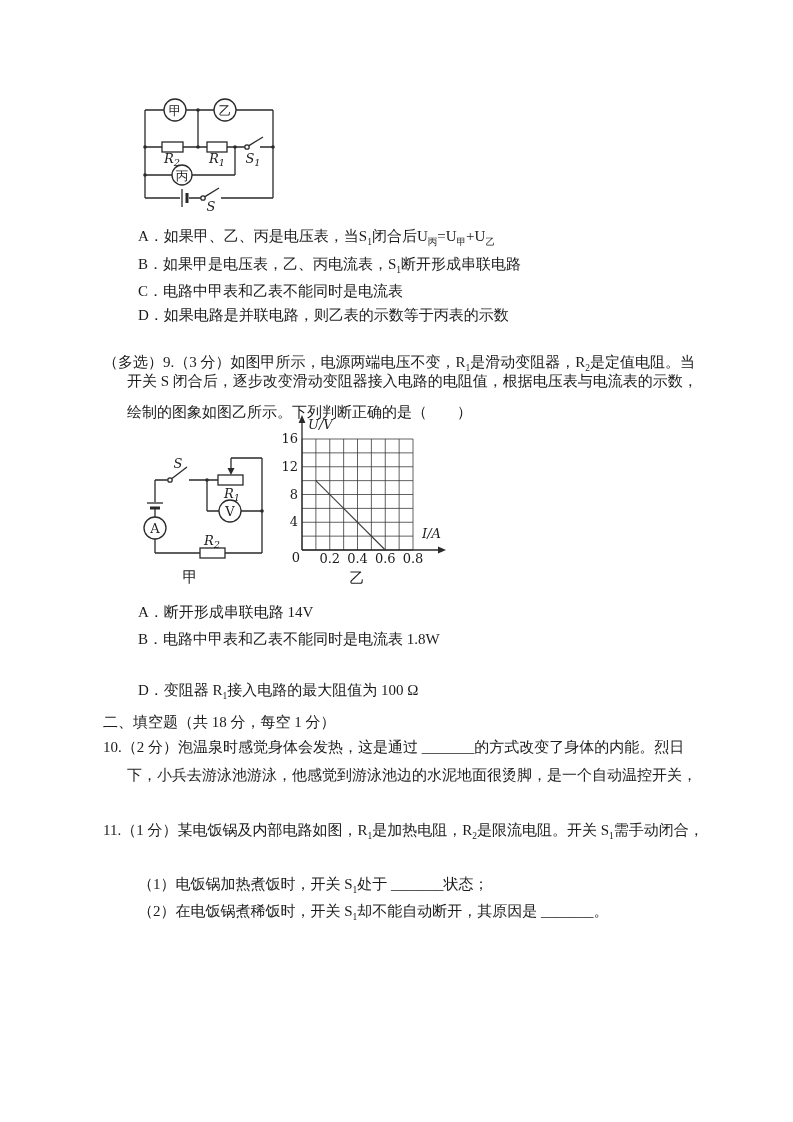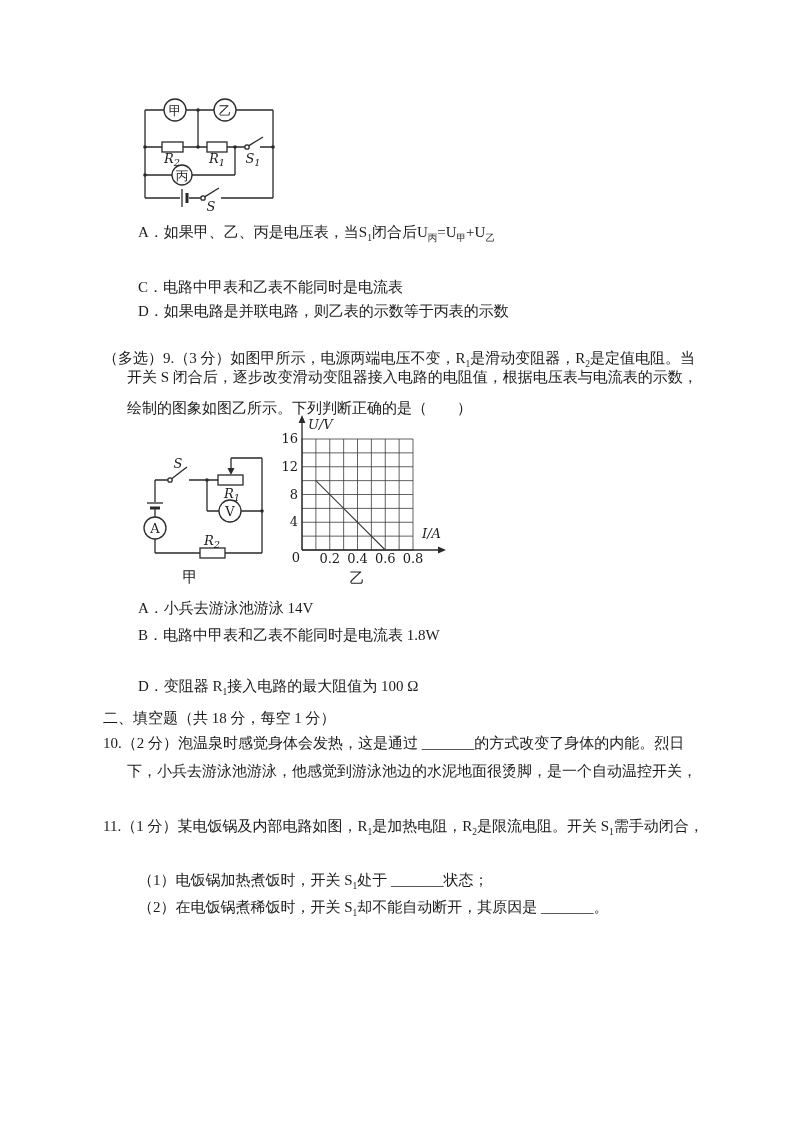--- a/index.html
+++ b/index.html
@@ -1,18 +1,18 @@
 <!DOCTYPE html>
 <html><head>
 <meta charset="utf-8">
 <style>
   html,body{margin:0;padding:0;background:#888;}
   .page{position:relative;width:793px;height:1122px;background:#ffffff;margin:0 auto;
         font-family:"Liberation Serif","DejaVu Serif",serif;color:#1b1b1b;overflow:hidden;}
-  .line{position:absolute;font-size:15px;line-height:21px;white-space:nowrap;}
+  .line{position:absolute;font-size:15px;line-height:28px;white-space:nowrap;}
   .line sub{font-size:9.5px;}
   svg{position:absolute;overflow:visible;}
   .wire{stroke:#2a2a2a;stroke-width:1.3;fill:none;}
   .thick{stroke:#2a2a2a;stroke-width:3;fill:none;}
   .comp{stroke:#2a2a2a;stroke-width:1.3;fill:#ffffff;}
   .dot{fill:#2a2a2a;stroke:none;}
   .grid{stroke:#3a3a3a;stroke-width:0.8;fill:none;}
   .curve{stroke:#3a3a3a;stroke-width:1.1;fill:none;}
   .ah{fill:#2a2a2a;stroke:none;}
   text{font-family:"DejaVu Serif","Liberation Serif",serif;font-size:13px;fill:#1b1b1b;}
@@ -60,20 +60,21 @@
     <text class="cjk" x="37" y="28.5" text-anchor="middle">甲</text>
     <text class="cjk" x="87" y="28.5" text-anchor="middle">乙</text>
     <text class="cjk" x="44" y="93.5" text-anchor="middle">丙</text>
     <text class="it" x="34" y="77" text-anchor="middle"><tspan>R</tspan><tspan dy="3" font-size="75%">2</tspan></text>
     <text class="it" x="79" y="77" text-anchor="middle"><tspan>R</tspan><tspan dy="3" font-size="75%">1</tspan></text>
     <text class="it" x="115" y="77" text-anchor="middle"><tspan>S</tspan><tspan dy="3" font-size="75%">1</tspan></text>
     <text class="it" x="73" y="125" text-anchor="middle">S</text>
   </svg>
 
   <div class="line" style="left:138px;top:222px">A．如果甲、乙、丙是电压表，当S<sub>1</sub>闭合后U<sub>丙</sub>=U<sub>甲</sub>+U<sub>乙</sub></div>
+  <div class="line" style="left:138px;top:250px">B．如果甲是电压表，乙、丙电流表，S<sub>1</sub>断开形成串联电路</div>
   <div class="line" style="left:138px;top:301px">D．如果电路是并联电路，则乙表的示数等于丙表的示数</div>
   <div class="line" style="left:138px;top:277px">C．电路中甲表和乙表不能同时是电流表</div>
 
   <div class="line" style="left:103px;top:348px">（多选）9.（3 分）如图甲所示，电源两端电压不变，R<sub>1</sub>是滑动变阻器，R<sub>2</sub>是定值电阻。当</div>
   <div class="line" style="left:127px;top:367px">开关 S 闭合后，逐步改变滑动变阻器接入电路的电阻值，根据电压表与电流表的示数，</div>
   <div class="line" style="left:127px;top:398px">绘制的图象如图乙所示。下列判断正确的是（　　）</div>
 
   <svg style="left:118px;top:418px" width="192" height="172" viewBox="0 0 192 172">
     <g>
       <path class="wire" d="M37 62 V84 M37 91 V99 M37 121 V135"></path>
@@ -126,21 +127,21 @@
     <text x="23" y="86.5" text-anchor="end">8</text>
     <text x="23" y="114.3" text-anchor="end">4</text>
     <text x="25" y="150" text-anchor="end">0</text>
     <text x="54.75" y="151" text-anchor="middle">0.2</text>
     <text x="82.5" y="151" text-anchor="middle">0.4</text>
     <text x="110.25" y="151" text-anchor="middle">0.6</text>
     <text x="138" y="151" text-anchor="middle">0.8</text>
     <text class="cap" x="82" y="171" text-anchor="middle">乙</text>
   </svg>
 
-  <div class="line" style="left:138px;top:598px">A．小兵去游泳池游泳 14V</div>
+  <div class="line" style="left:138px;top:598px">A．断开形成串联电路 14V</div>
   <div class="line" style="left:138px;top:625px">B．电路中甲表和乙表不能同时是电流表 1.8W</div>
   <div class="line" style="left:138px;top:676px">D．变阻器 R<sub>1</sub>接入电路的最大阻值为 100 Ω</div>
 
   <div class="line" style="left:103px;top:708px">二、填空题（共 18 分，每空 1 分）</div>
 
   <div class="line" style="left:103px;top:733px">10.（2 分）泡温泉时感觉身体会发热，这是通过 _______的方式改变了身体的内能。烈日</div>
   <div class="line" style="left:127px;top:761px">下，小兵去游泳池游泳，他感觉到游泳池边的水泥地面很烫脚，是一个自动温控开关，</div>
 
   <div class="line" style="left:103px;top:816px">11.（1 分）某电饭锅及内部电路如图，R<sub>1</sub>是加热电阻，R<sub>2</sub>是限流电阻。开关 S<sub>1</sub>需手动闭合，</div>
   <div class="line" style="left:138px;top:870px">（1）电饭锅加热煮饭时，开关 S<sub>1</sub>处于 _______状态；</div>

